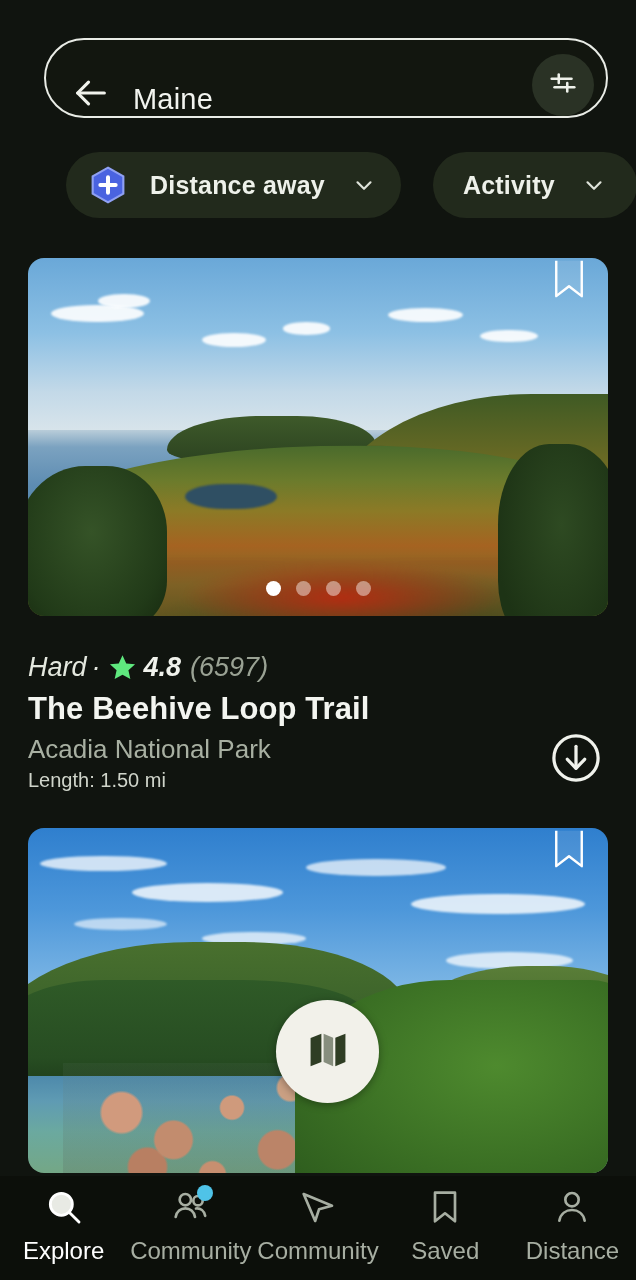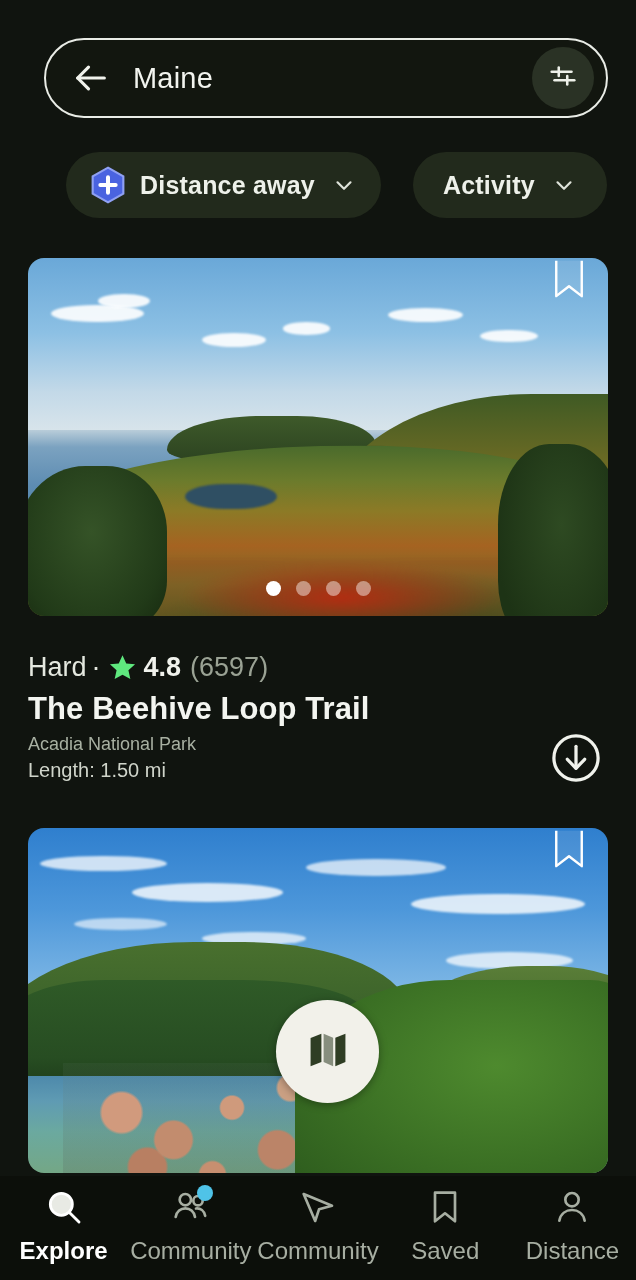--- a/index.html
+++ b/index.html
@@ -16,21 +16,21 @@
     overflow: hidden;
   }
 
   
   .searchbar {
     position: absolute;
     left: 44px; top: 38px;
     width: 564px; height: 80px;
     border: 2px solid #e9ece6;
     border-radius: 40px;
-    display: flex; align-items: center;
+    display: flex; align-items: flex-end;
     padding: 0 8px 0 22px;
     background: #12160f;
   }
   .back-arrow { width: 46px; height: 46px; flex: 0 0 46px; display:flex; align-items:center; justify-content:center; }
   .search-text {
     flex: 1;
     color: #f2f4ef;
     font-size: 29px;
     letter-spacing: .2px;
     margin-left: 19px;
@@ -49,21 +49,21 @@
     left: 66px; top: 152px;
     display: flex; gap: 32px;
     width: 600px;
   }
   .chip {
     height: 66px;
     border-radius: 33px;
     background: #222a1c;
     display: flex; align-items: center;
     padding: 0 24px 0 22px;
-    gap: 12px;
+    gap: 22px;
     white-space: nowrap;
   }
   .chip-label { color: #eef1ea; font-size: 25px; font-weight: 700; letter-spacing: .2px; }
   .hexbadge { width: 40px; height: 40px; flex: 0 0 40px; position: relative; }
   .chev { width: 26px; height: 26px; flex: 0 0 26px; margin-left: 4px; }
 
   
   .card {
     position: absolute;
     left: 28px;
@@ -190,49 +190,49 @@
     left: 276px; top: 1000px;
     width: 103px; height: 103px;
     border-radius: 50%;
     background: #f2f1ea;
     display: flex; align-items: center; justify-content: center;
     box-shadow: 0 2px 8px rgba(0,0,0,.35);
   }
 
   
   .trail-info { position: absolute; left: 28px; top: 652px; width: 580px; }
-  .meta-row { display: flex; align-items: center; gap: 0; margin-bottom: 8px; }
+  .meta-row { display: flex; align-items: center; gap: 0; margin-bottom: 8px; font-style: italic; }
   .meta-diff { color: #e4e8df; font-size: 27px; }
   .meta-dot  { color: #e4e8df; font-size: 27px; padding: 0 7px 0 5px; }
   .star { width: 29px; height: 29px; margin-right: 7px; }
   .meta-rating { color: #f0f2ec; font-size: 27px; font-weight: 700; }
   .meta-count { color: #9aa294; font-size: 27px; margin-left: 9px; }
   .trail-name { color: #f3f5f0; font-size: 31px; font-weight: 700; letter-spacing: .1px; margin: 5px 0 7px; }
-  .trail-park { color: #a8b0a2; font-size: 18px; margin-bottom: 4px; }
+  .trail-park { color: #a8b0a2; font-size: 26px; margin-bottom: 4px; }
   .trail-len  { color: #cfd4ca; font-size: 20px; }
   .download-btn {
     position: absolute; right: 6px; top: 80px;
     width: 52px; height: 52px;
   }
 
   
   .bottomnav {
     position: absolute; left: 0; right: 0; bottom: 0;
     height: 104px;
     background: #0c0f0a;
     display: flex; align-items: flex-start;
     padding-top: 10px;
   }
   .navitem {
     flex: 1; display: flex; flex-direction: column;
     align-items: center; gap: 9px;
   }
   .navicon { width: 42px; height: 42px; position: relative; display:flex; align-items:center; justify-content:center; }
   .navlabel { font-size: 24px; color: #a7aea2; }
-  .navitem.active .navlabel { color: #ffffff; font-weight: 700; text-align: center; }
+  .navitem.active .navlabel { color: #ffffff; font-weight: 400; text-align: center; }
   .badge-dot {
     position: absolute; right: -1px; top: -1px;
     width: 16px; height: 16px; border-radius: 50%;
     background: #4fc3e8;
   }
 </style>
 </head>
 <body>
 
 <div class="screen">

